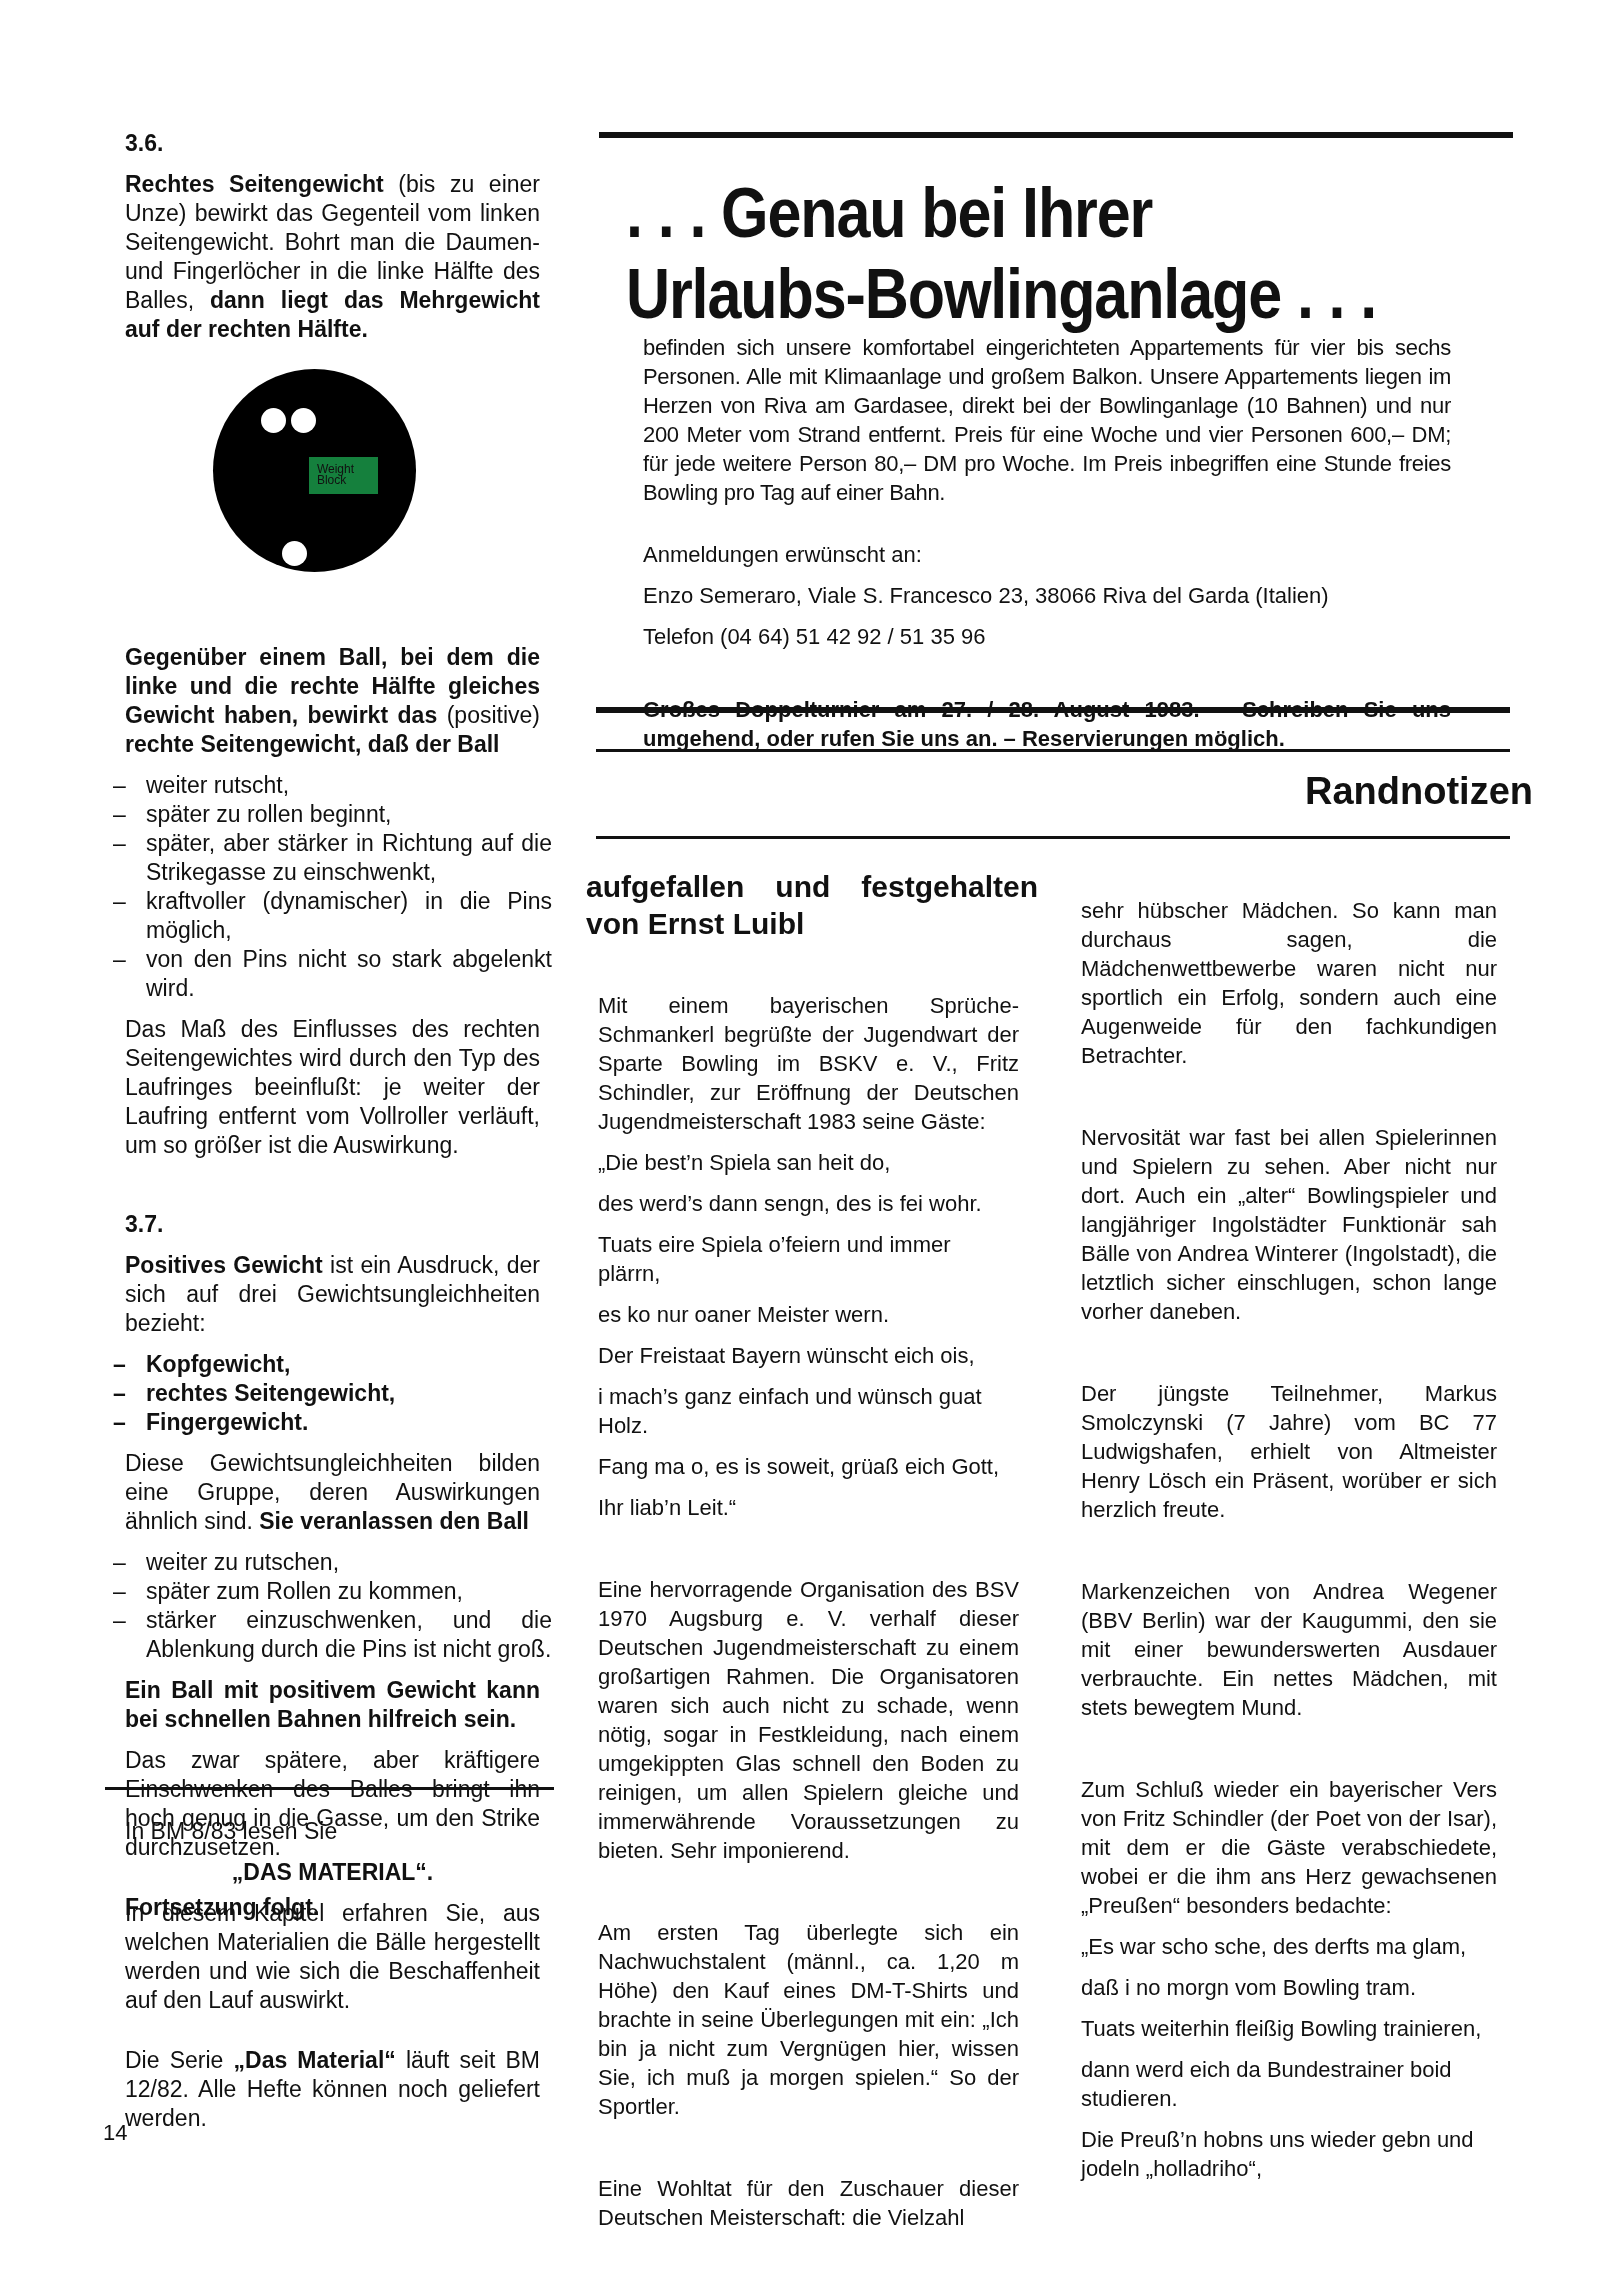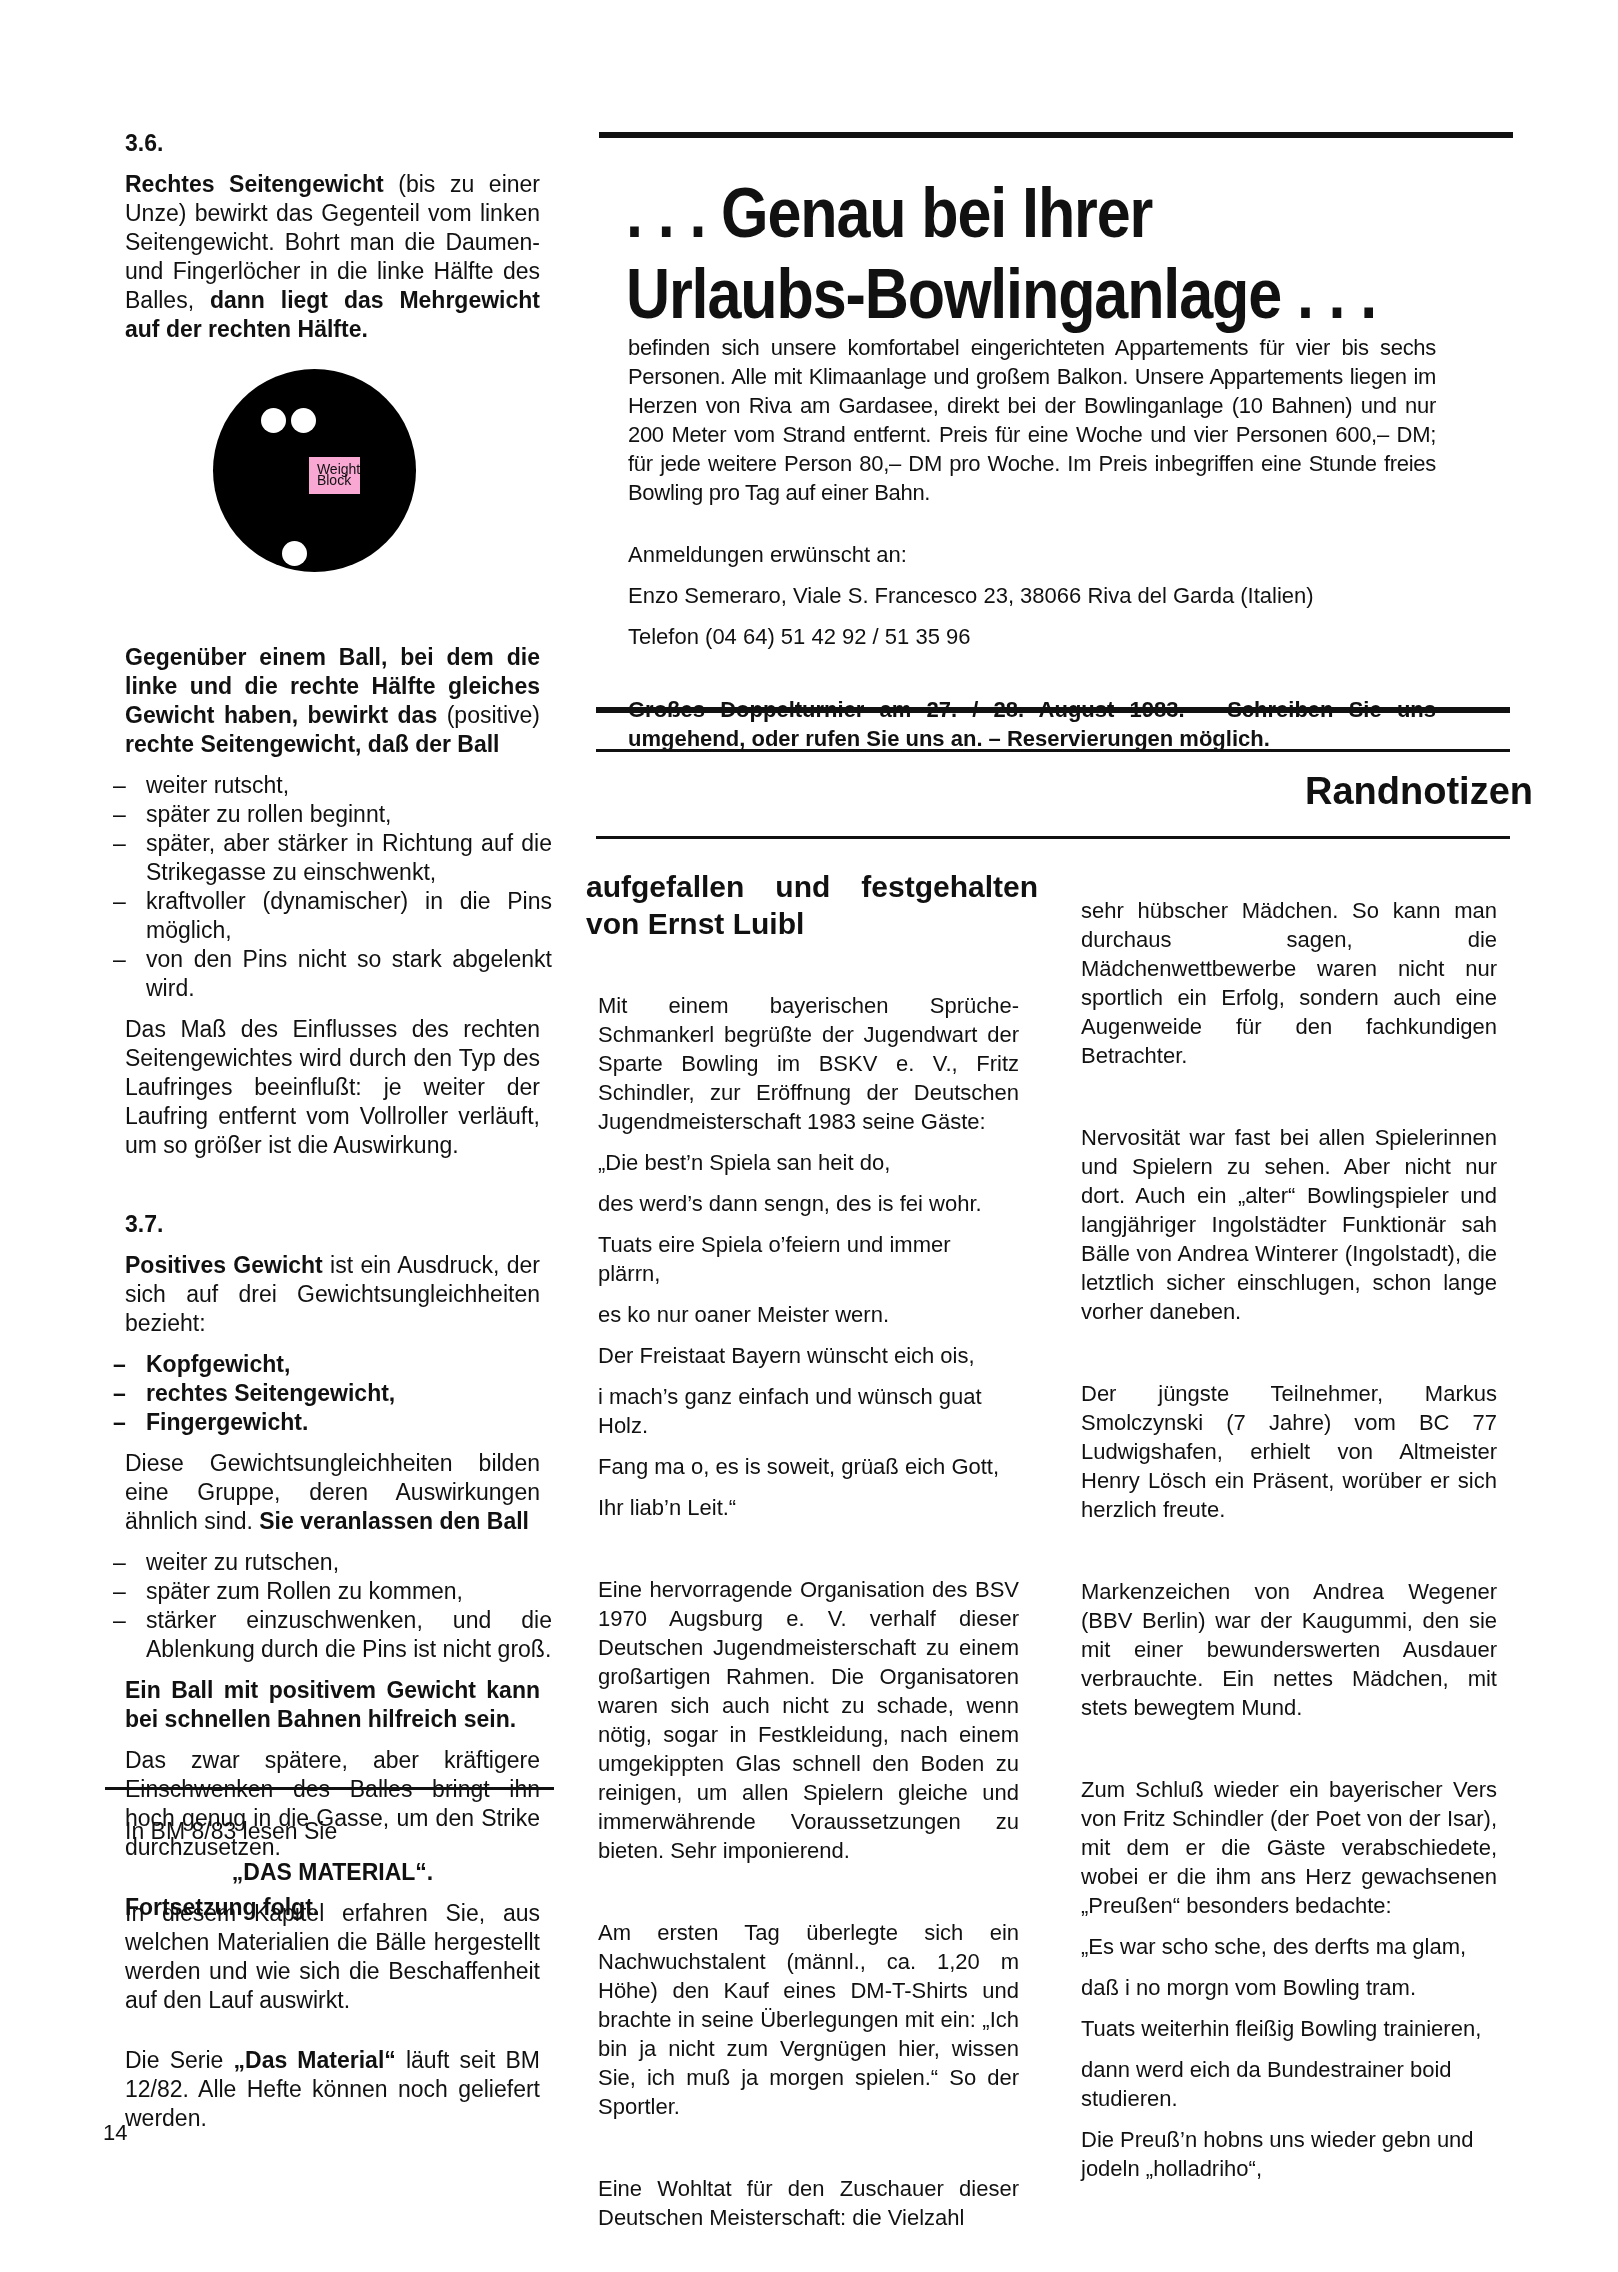--- a/index.html
+++ b/index.html
@@ -31,35 +31,35 @@
     position: absolute; left: 100px; top: 13px;
     width: 203px; height: 203px; border-radius: 50%;
     background: #000;
   }
   .hole { position: absolute; width: 25px; height: 25px; border-radius: 50%; background: #fff; }
   .hole.h1 { left: 48px; top: 39px; }
   .hole.h2 { left: 78px; top: 39px; }
   .hole.h3 { left: 69px; top: 172px; top: 172px; }
   .wb {
     position: absolute; left: 96px; top: 88px;
-    width: 51px; height: 37px; background: #f9a8d4;
-    font-size: 14px; line-height: 11px; padding: 6.6px 0 0 7.9px;
+    width: 69px; height: 37px; background: #15803d;
+    font-size: 12px; line-height: 11px; padding: 6.6px 0 0 7.9px;
     color: #111; text-align: left;
   }
 
   .rule-thick { position: absolute; height: 5.9px; background: #111; }
   .rule-thin { position: absolute; height: 2.6px; background: #111; }
 
   .ad-title {
     position: absolute; left: 626px; top: 172px; width: 884px;
     font-weight: bold; font-size: 71px; line-height: 81px;
     letter-spacing: -1.3px; transform: scaleX(0.86); transform-origin: left top;
     white-space: nowrap;
   }
-  .ad-body { left: 616px; top: 321px; width: 832px; font-size: 22px; line-height: 29px; }
+  .ad-body { left: 631px; top: 321px; width: 832px; font-size: 22px; line-height: 29px; }
   .ad-body .cond { letter-spacing: -0.3px; }
 
   .rand-title {
     position: absolute; left: 590px; top: 768px; width: 943px; text-align: right;
     font-weight: bold; font-size: 38px; line-height: 46px;
   }
   .byline {
     position: absolute; left: 586px; top: 868px; width: 452px;
     font-weight: bold; font-size: 30px; line-height: 37px; text-align: justify;
   }

